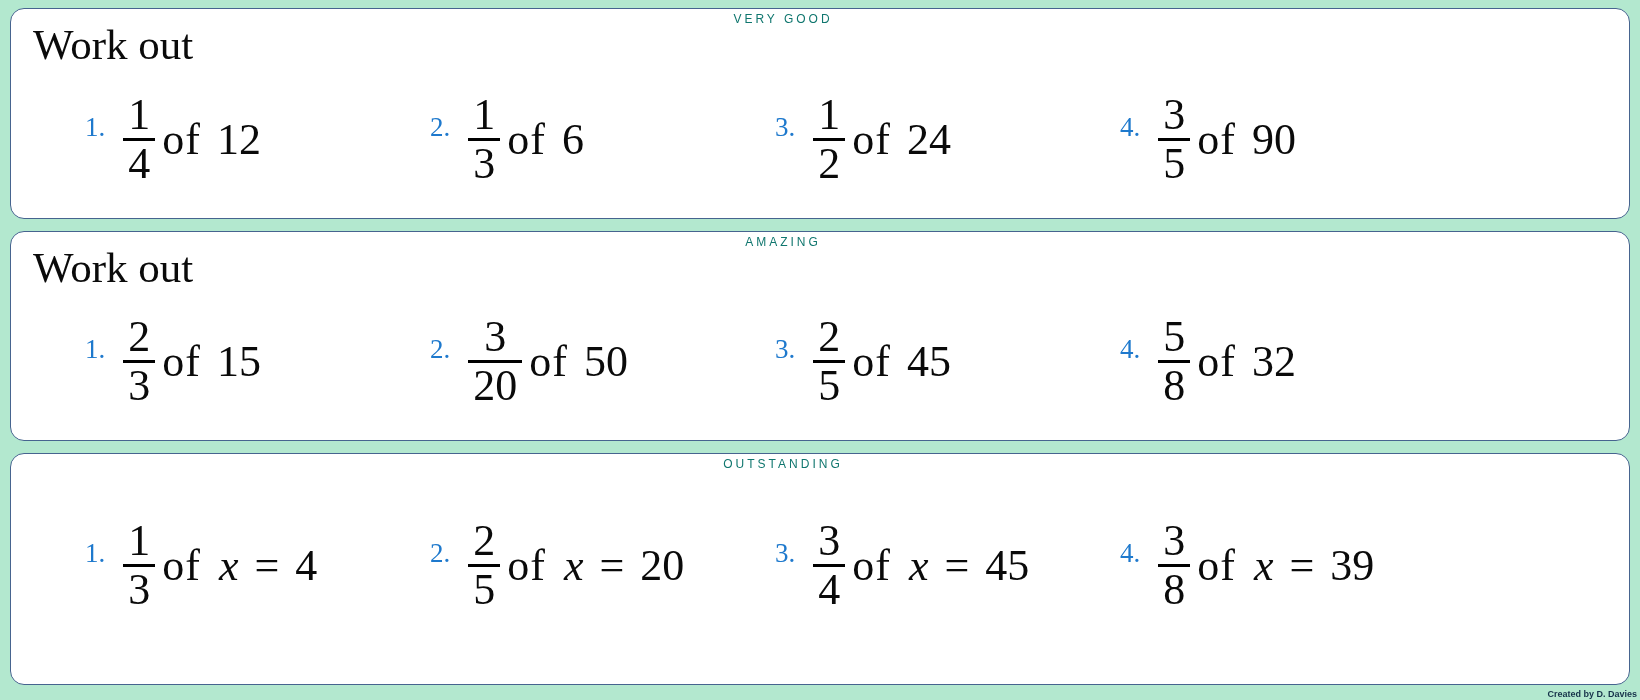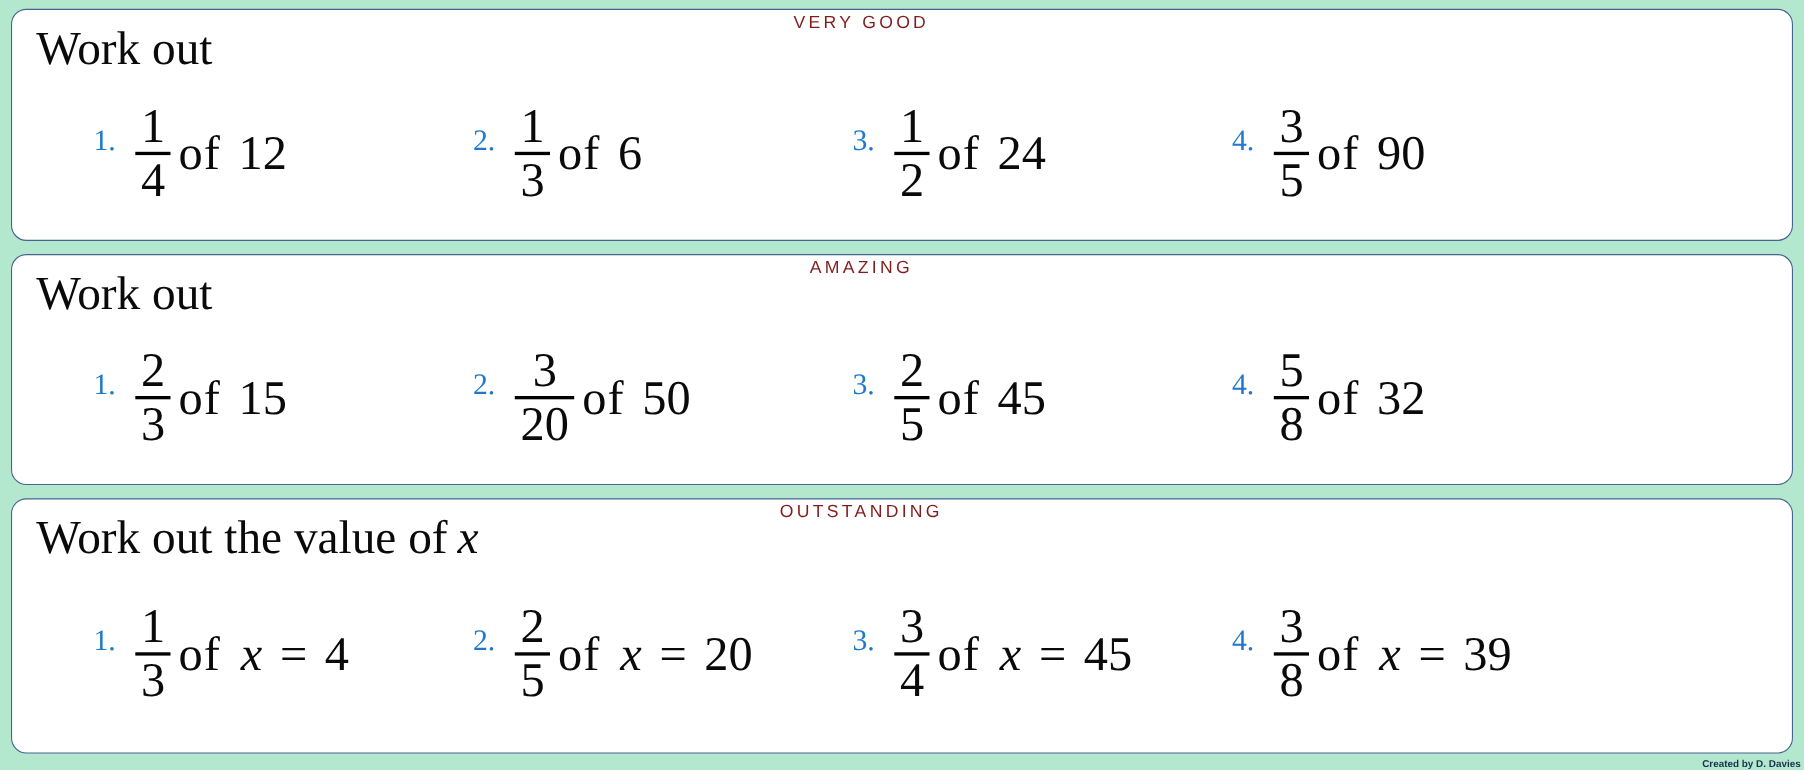--- a/index.html
+++ b/index.html
@@ -25,23 +25,23 @@
     padding:0 20px;
     display:flex;flex-direction:column;
   }
   .panel-1{height:211px;}
   .panel-2{height:210px;}
   .panel-3{height:232px;}
   .badge{
     position:absolute;top:3px;left:50%;
     transform:translateX(-50%) translateX(-37px);
     font-family:"Liberation Sans", sans-serif;
-    font-size:16px;font-weight:400;
+    font-size:12px;font-weight:400;
     letter-spacing:3px;
-    color:#7f1d1d;
+    color:#0f766e;
     white-space:nowrap;
   }
   .prompt{
     margin:12px 0 0 2px;
     font-size:43px;
     font-weight:normal;
     color:#0a0a0a;
     line-height:1.1;
   }
   .prompt .prompt-var{font-style:italic;margin-left:9px;}
@@ -183,21 +183,20 @@
           </span>
         <span class="of">of</span>
 
         <span class="val">32</span>
       </div>
     </div>
   </section>
 
   <section class="panel panel-3">
     <div class="badge">OUTSTANDING</div>
-    <h2 class="prompt"><span>Work out the value of</span><span class="prompt-var">x</span></h2>
     <div class="items">
       <div class="item">
         <span class="qnum">1.</span>
         <span class="frac">
             <span class="num">1</span>
             <span class="den">3</span>
           </span>
         <span class="of">of</span>
         <span class="var">x</span>
         <span class="eq">=</span>

